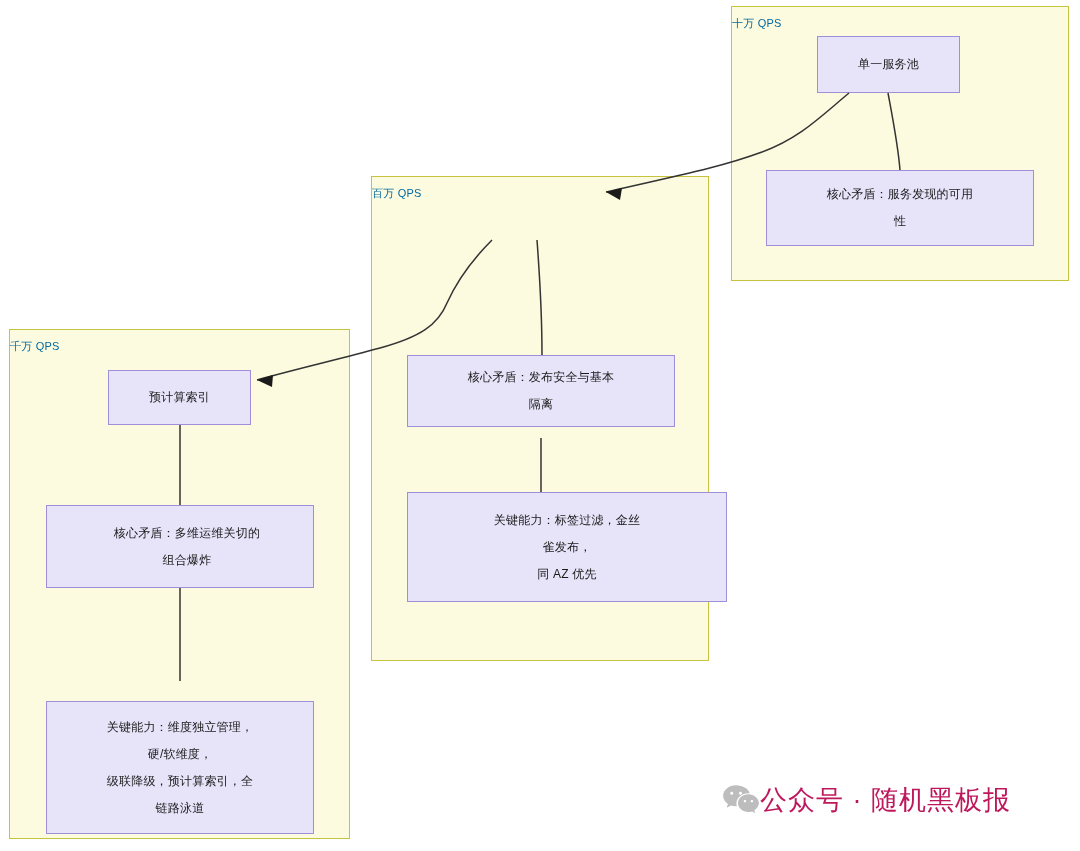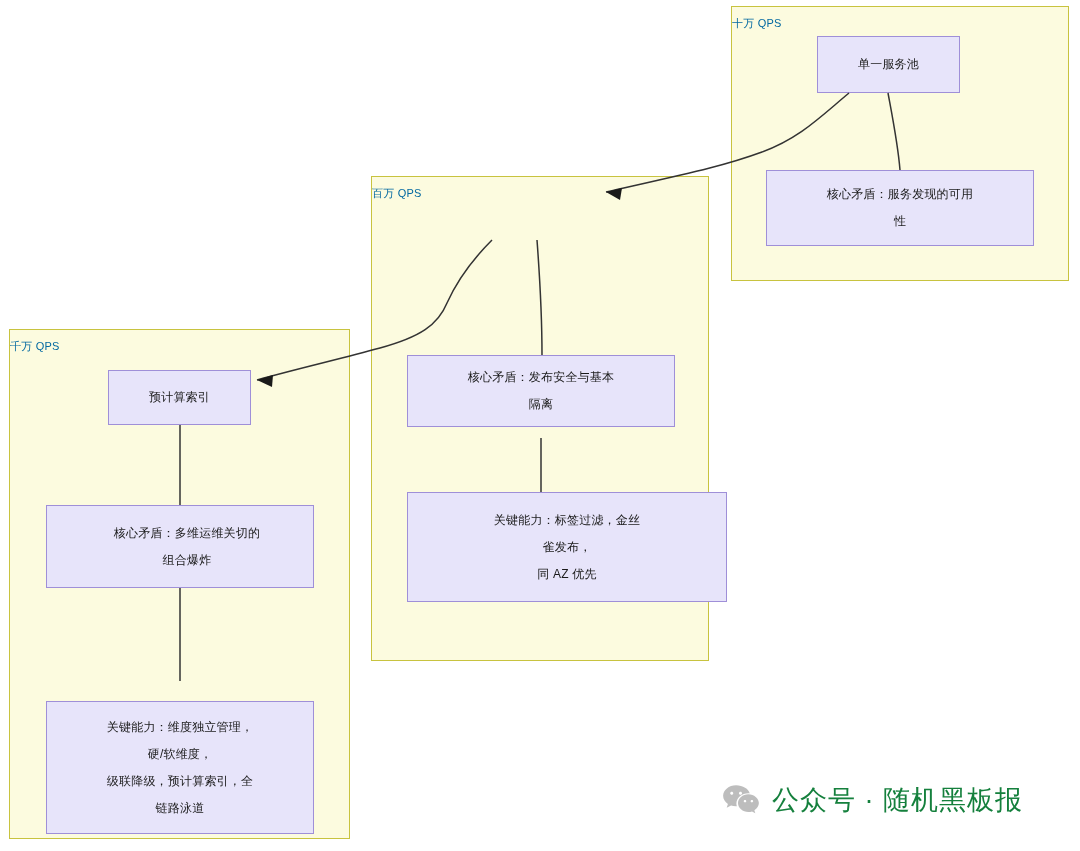--- a/index.html
+++ b/index.html
@@ -82,22 +82,22 @@
     stroke: none;
   }
 
   
   #watermark {
     position: absolute;
     left: 722px;
     top: 783px;
     display: flex;
     align-items: center;
-    gap: 12px;
-    color: #15803d;
+    gap: 0;
+    color: #be185d;
     font-size: 27px;
     line-height: 34px;
     letter-spacing: 1px;
     user-select: none;
   }
   #watermark .wechat-icon {
     display: block;
     width: 38px;
     height: 32px;
   }

